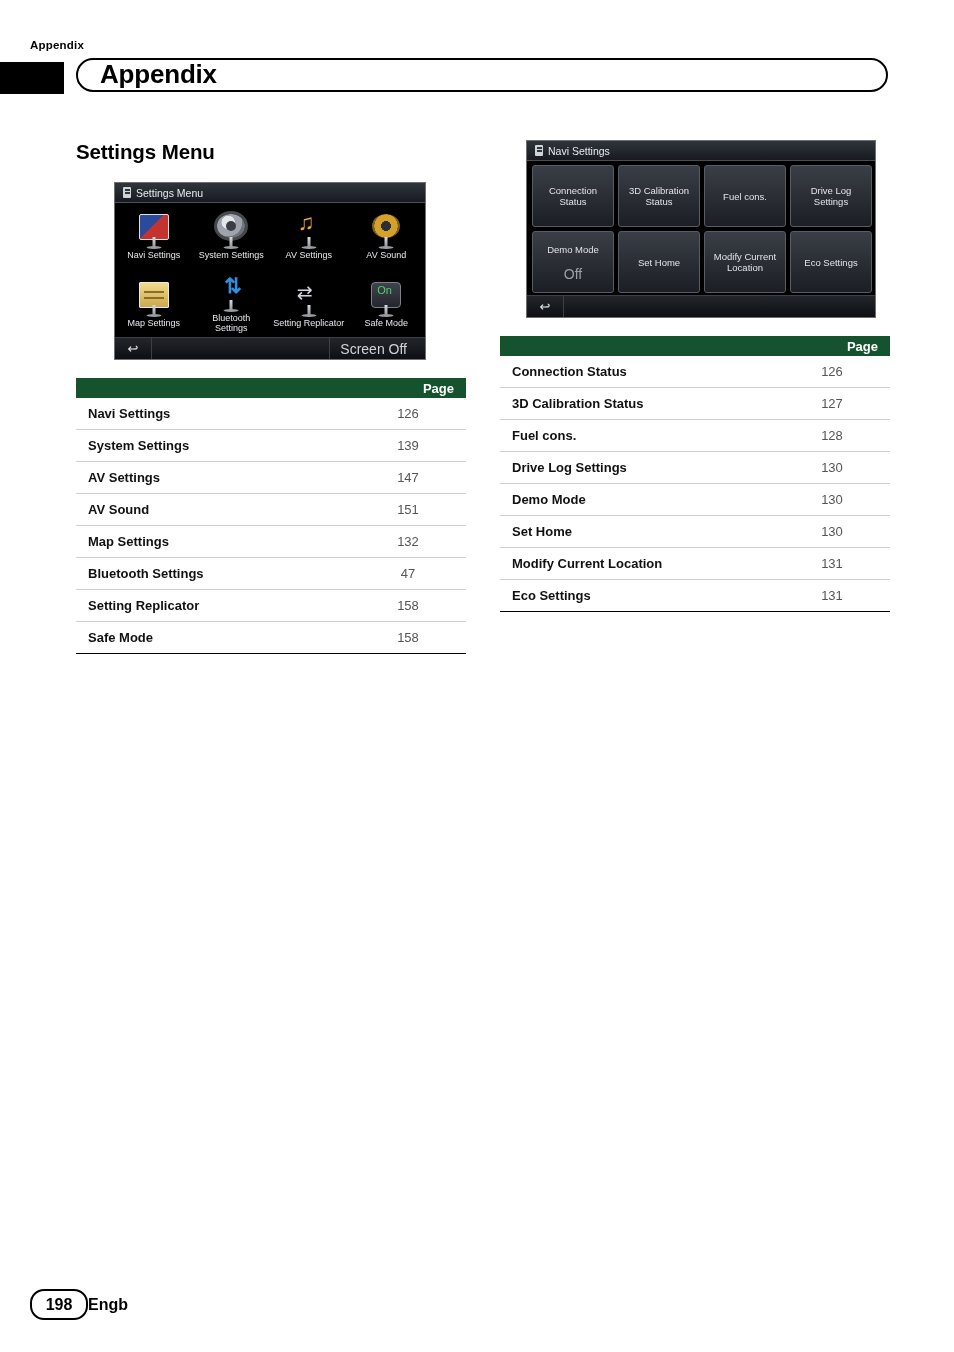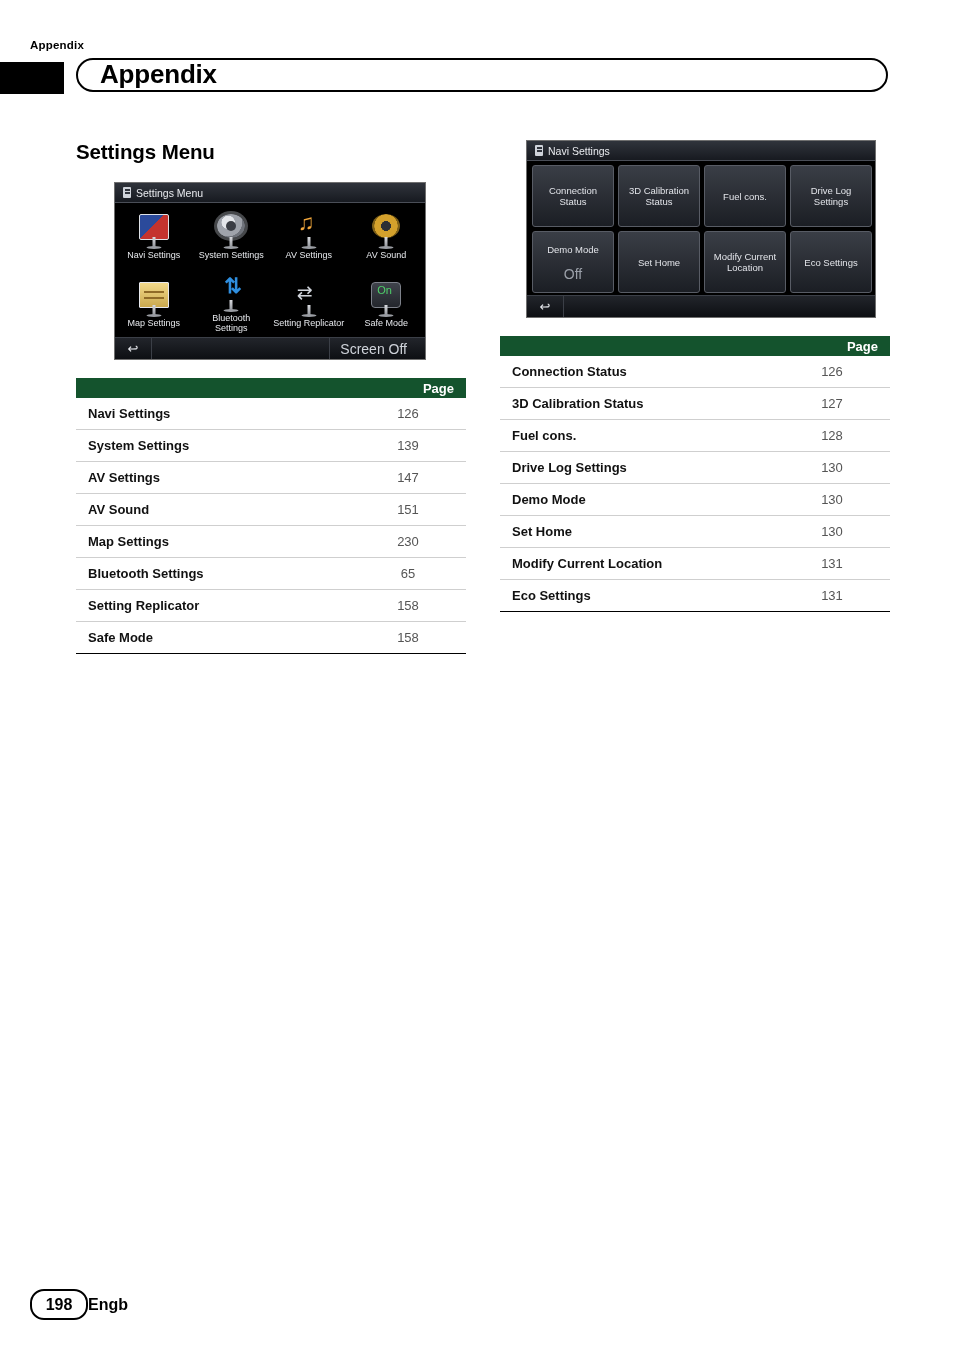--- a/index.html
+++ b/index.html
@@ -498,25 +498,25 @@
       <tr>
         <td class="name">AV Settings</td>
         <td class="page">147</td>
       </tr>
       <tr>
         <td class="name">AV Sound</td>
         <td class="page">151</td>
       </tr>
       <tr>
         <td class="name">Map Settings</td>
-        <td class="page">230</td>
+        <td class="page">132</td>
       </tr>
       <tr>
         <td class="name">Bluetooth Settings</td>
-        <td class="page">65</td>
+        <td class="page">47</td>
       </tr>
       <tr>
         <td class="name">Setting Replicator</td>
         <td class="page">158</td>
       </tr>
       <tr>
         <td class="name">Safe Mode</td>
         <td class="page">158</td>
       </tr>
     </tbody>

